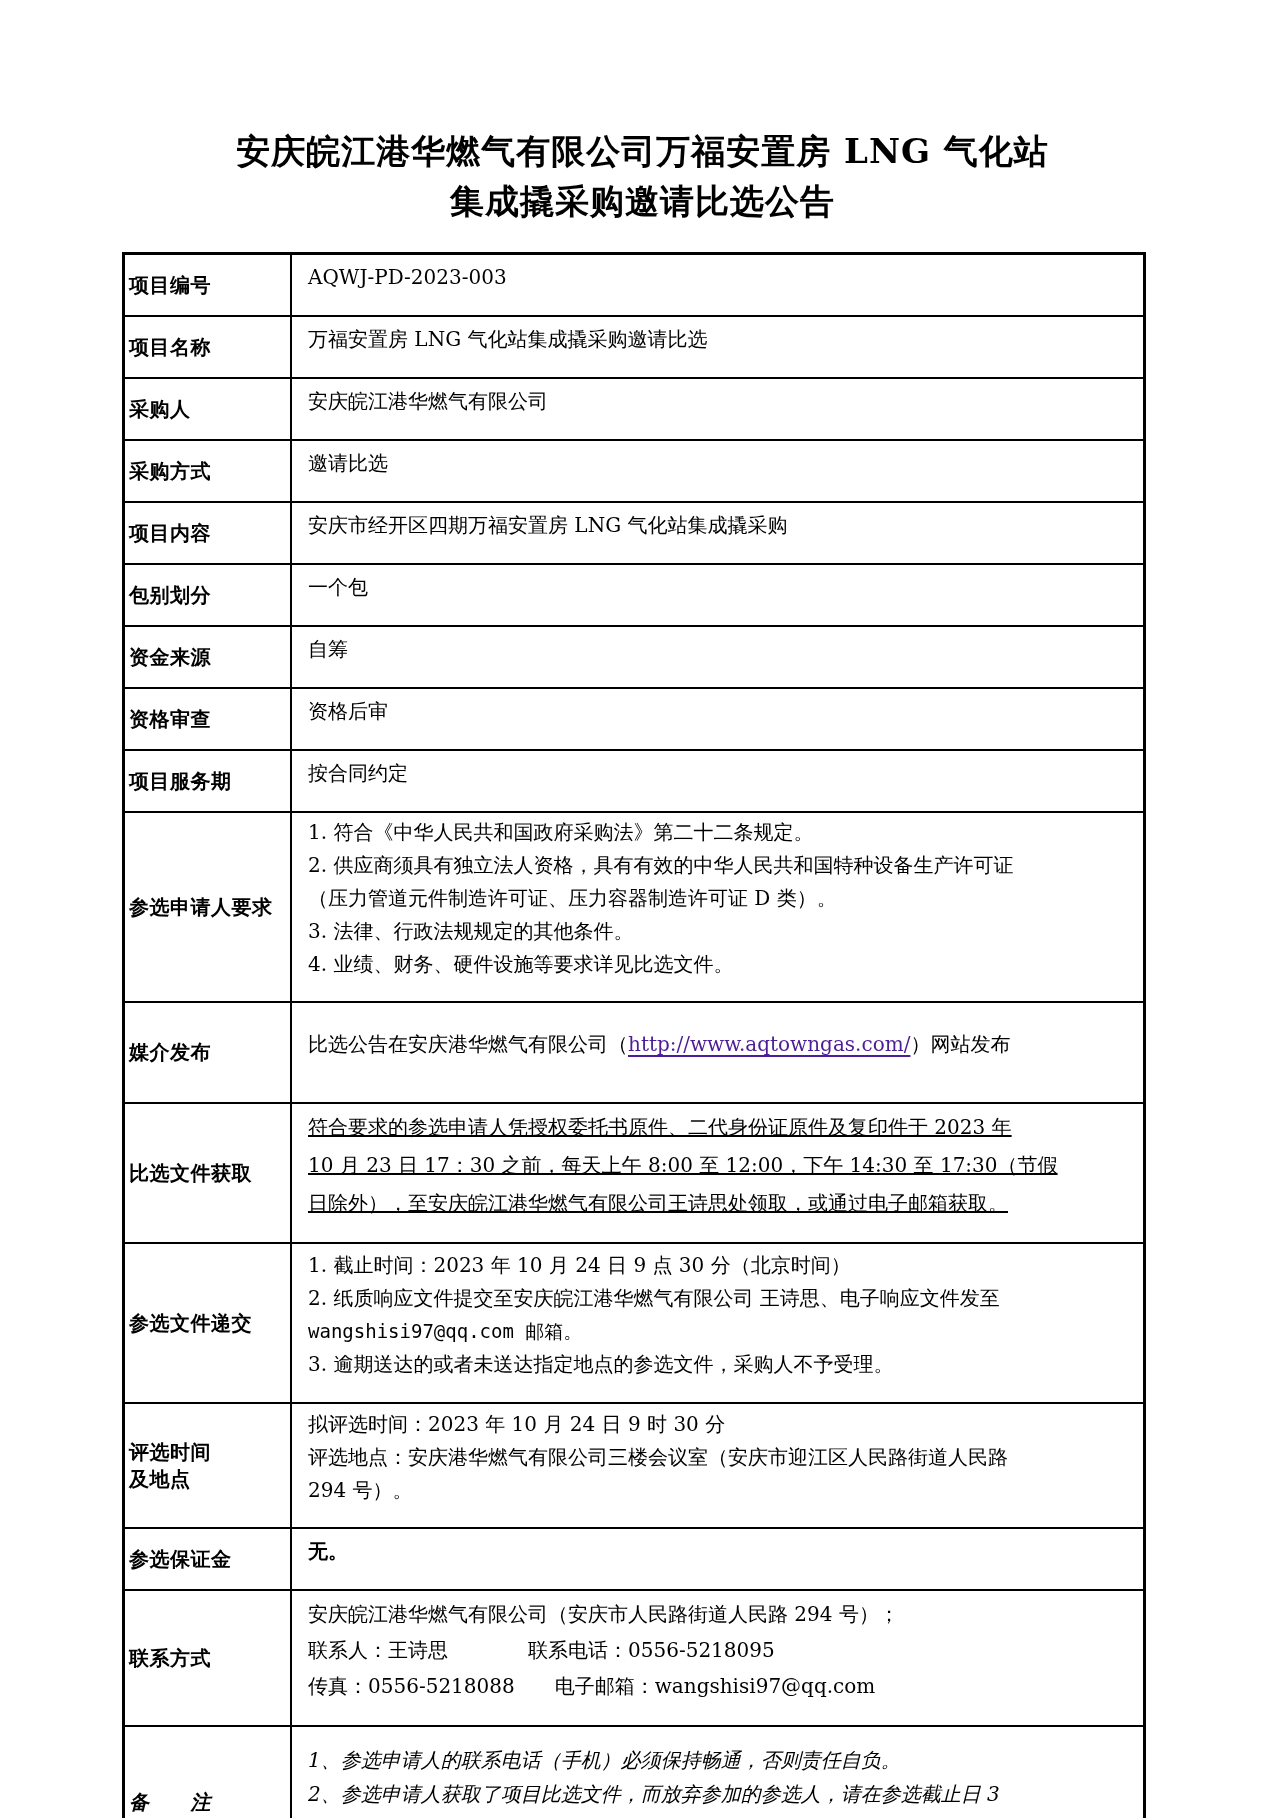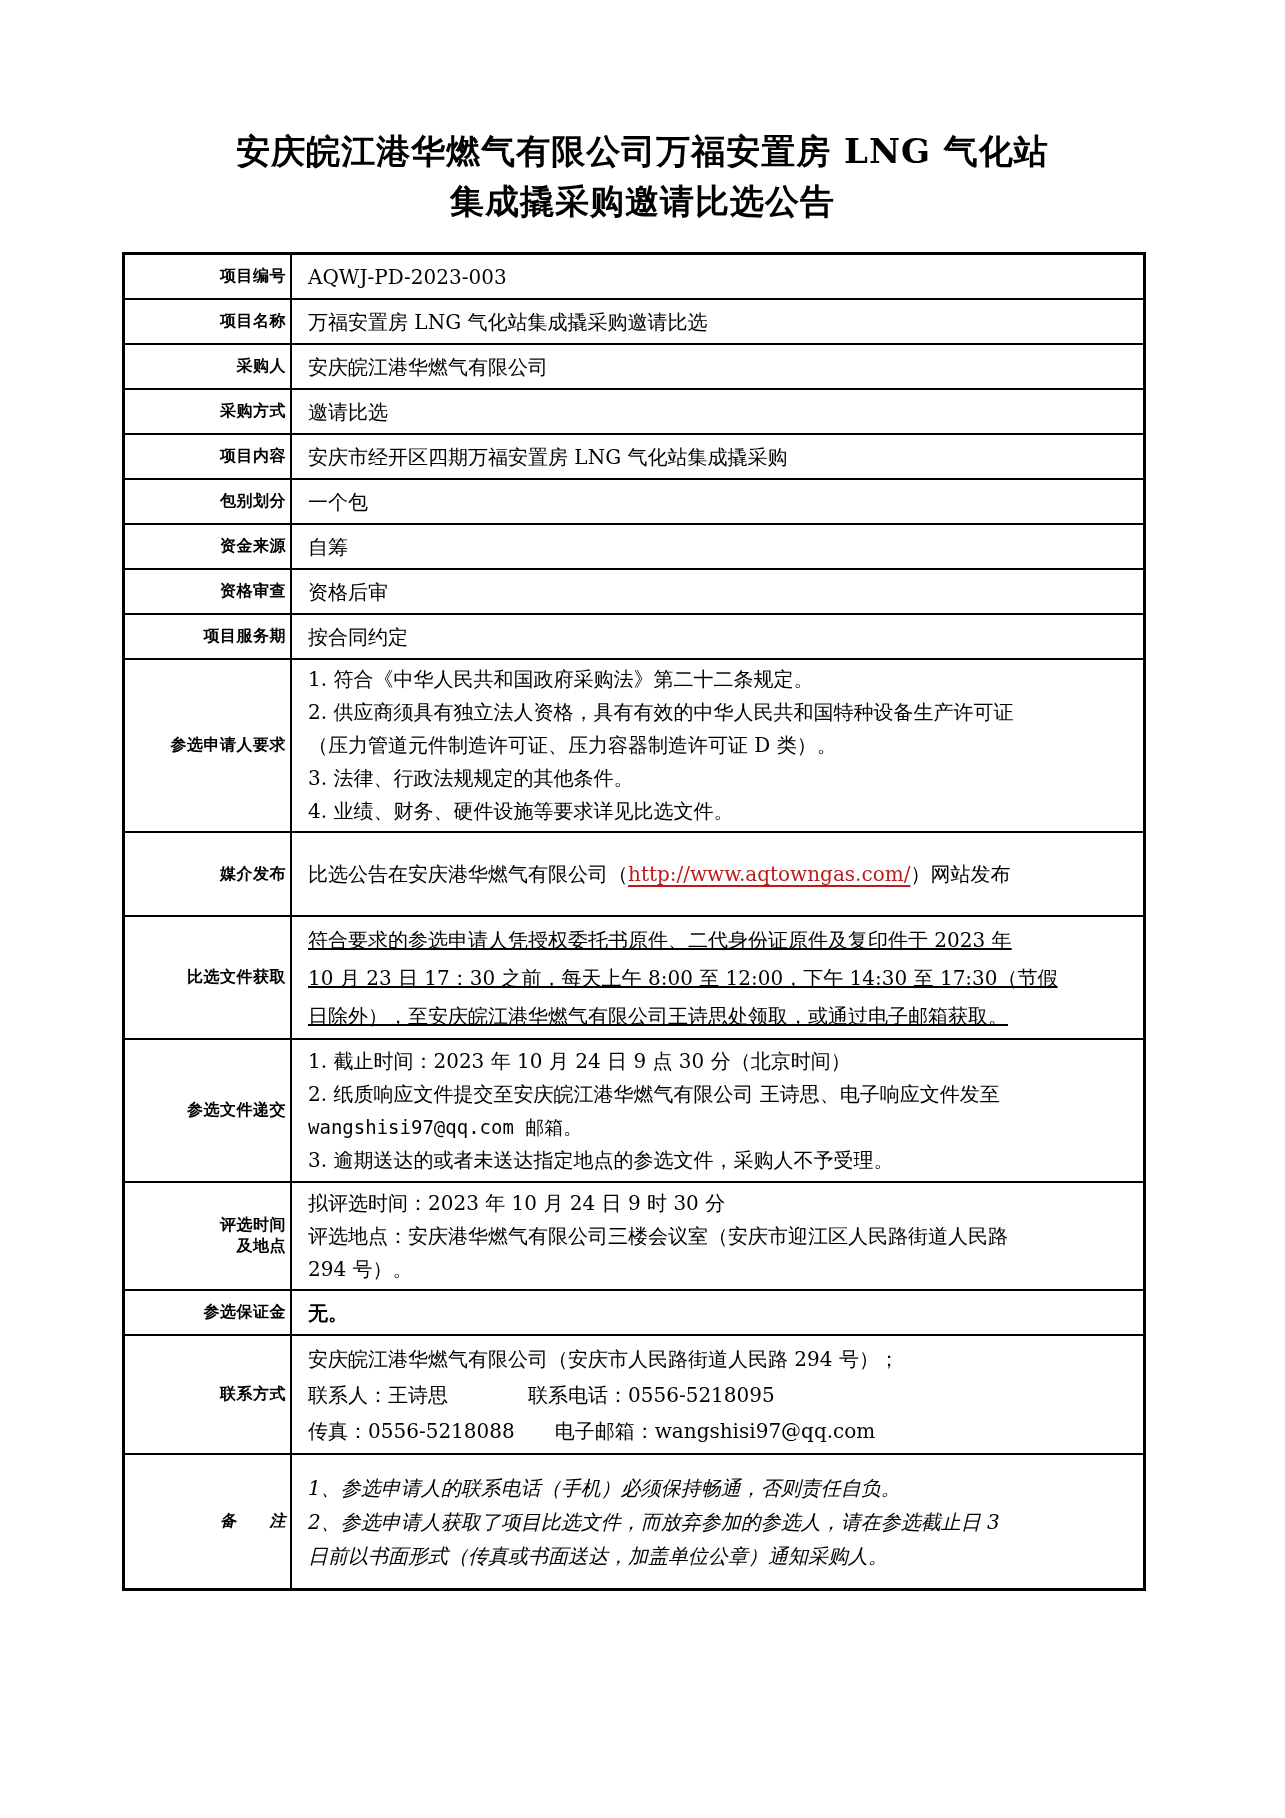--- a/index.html
+++ b/index.html
@@ -12,45 +12,45 @@
     padding-top:126px;text-align:center;font-weight:bold;
     font-size:34px;line-height:50px;letter-spacing:1px;
   }
   table.doc{
     border-collapse:collapse;table-layout:fixed;
     width:1024px;margin:26px 0 0 122px;
     border:3px solid #000;
   }
   table.doc td{border:2px solid #000;vertical-align:middle;}
   td.lbl{
-    width:157px;text-align:right;font-weight:bold;
-    font-size:16px;padding:2px 4px;letter-spacing:0.5px;
+    width:157px;text-align:left;font-weight:bold;
+    font-size:20px;padding:2px 4px;letter-spacing:0.5px;
   }
   td.val{
-    font-size:20px;padding:3px 8px 3px 16px;line-height:32px;
+    font-size:20px;padding:3px 8px 20px 16px;line-height:32px;
   }
   tr.rs td{height:37px;}
   tr.r-req td.val{line-height:33px;margin-top:30px;}
   tr.r-req td{height:164px;}
   tr.r-media td{height:76px;}
   tr.r-obtain td{height:115px;}
   tr.r-obtain td.val{line-height:38px;text-decoration:underline;}
   tr.r-submit td{height:135px;}
   tr.r-submit td.val{line-height:33px;}
   tr.r-time td{height:100px;}
   tr.r-time td.val{line-height:33px;}
   tr.r-deposit td{height:37px;}
   tr.r-deposit td.val{font-weight:bold;}
   tr.r-contact td{height:111px;}
   tr.r-contact td.val{line-height:36px;}
   tr.r-method td{height:35px;}
   tr.r-method td.val{font-weight:bold;}
   tr.r-note td{height:127px;font-style:italic;}
   tr.r-note td.val{line-height:34px;}
-  a.url{color:#b91c1c;text-underline-offset:4px;}
+  a.url{color:#4c1d95;text-underline-offset:4px;}
   .mono{font-family:"DejaVu Sans Mono","Liberation Mono",monospace;font-size:19px;}
 </style>
 </head>
 <body>
 
 <div class="page">
 
   <div class="title">
     <div>安庆皖江港华燃气有限公司万福安置房 LNG 气化站</div>
     <div>集成撬采购邀请比选公告</div>

